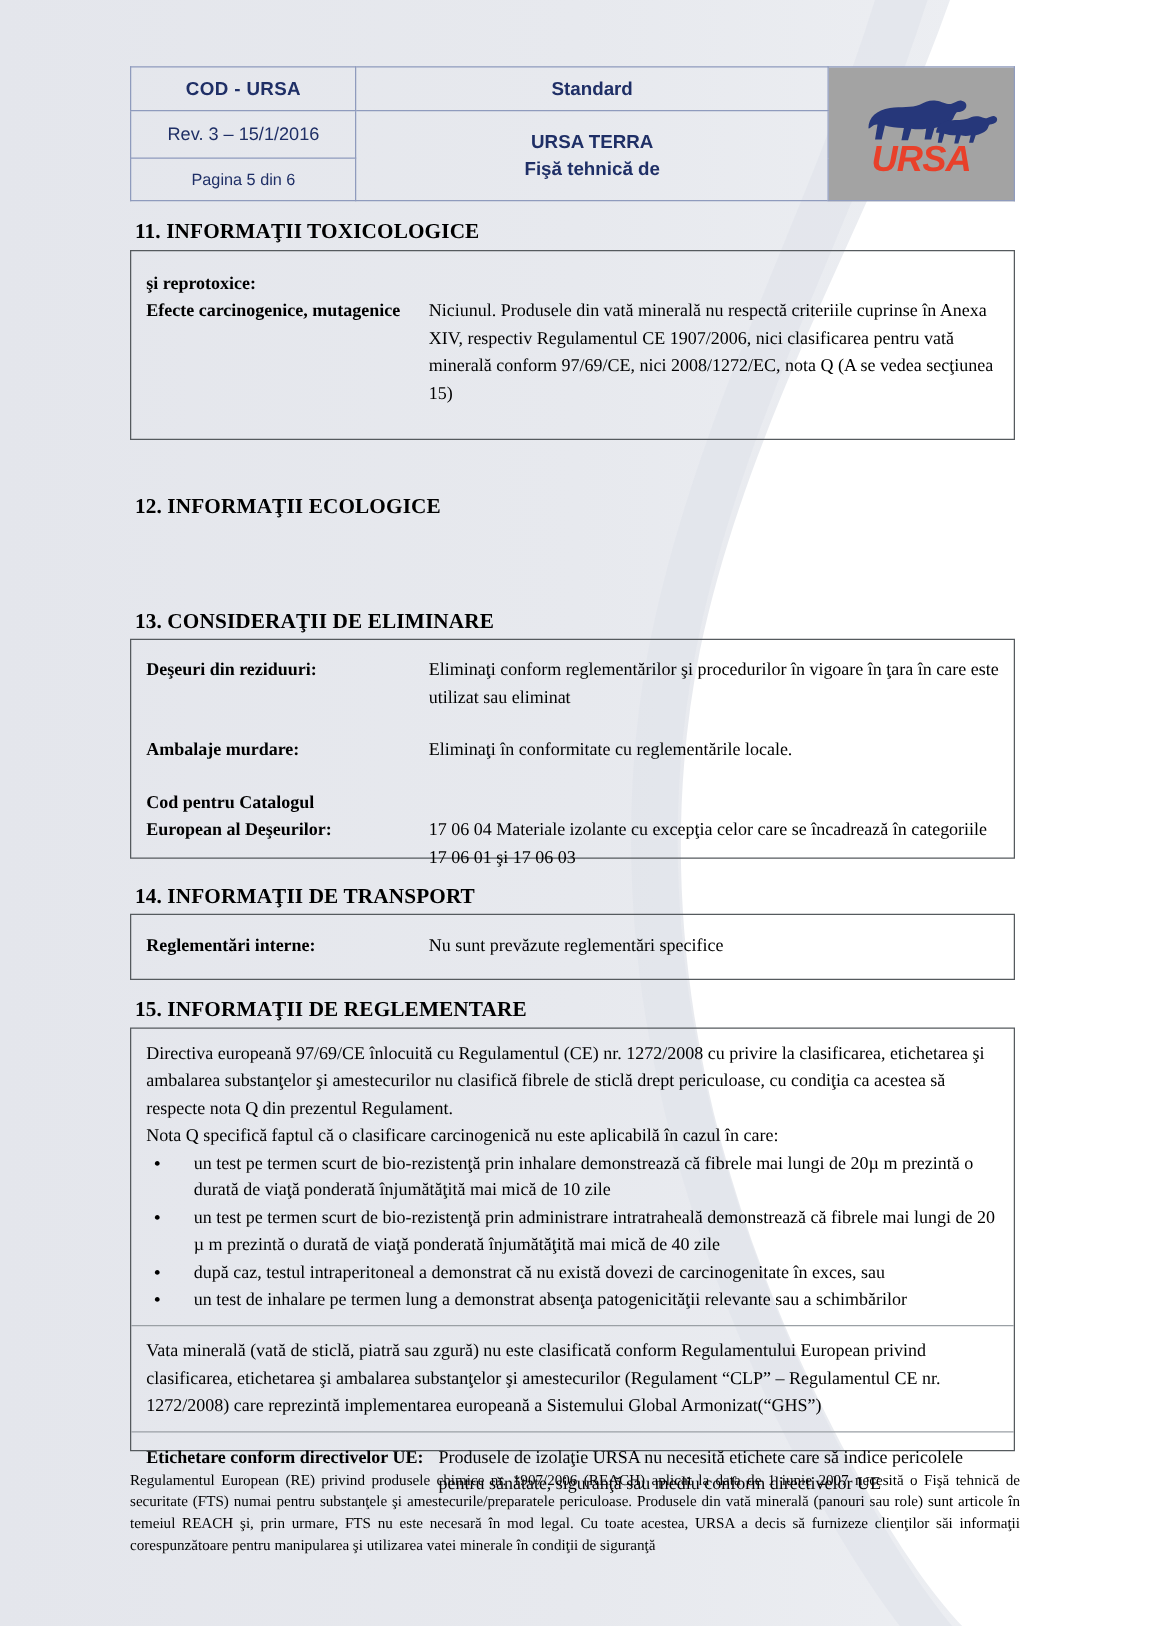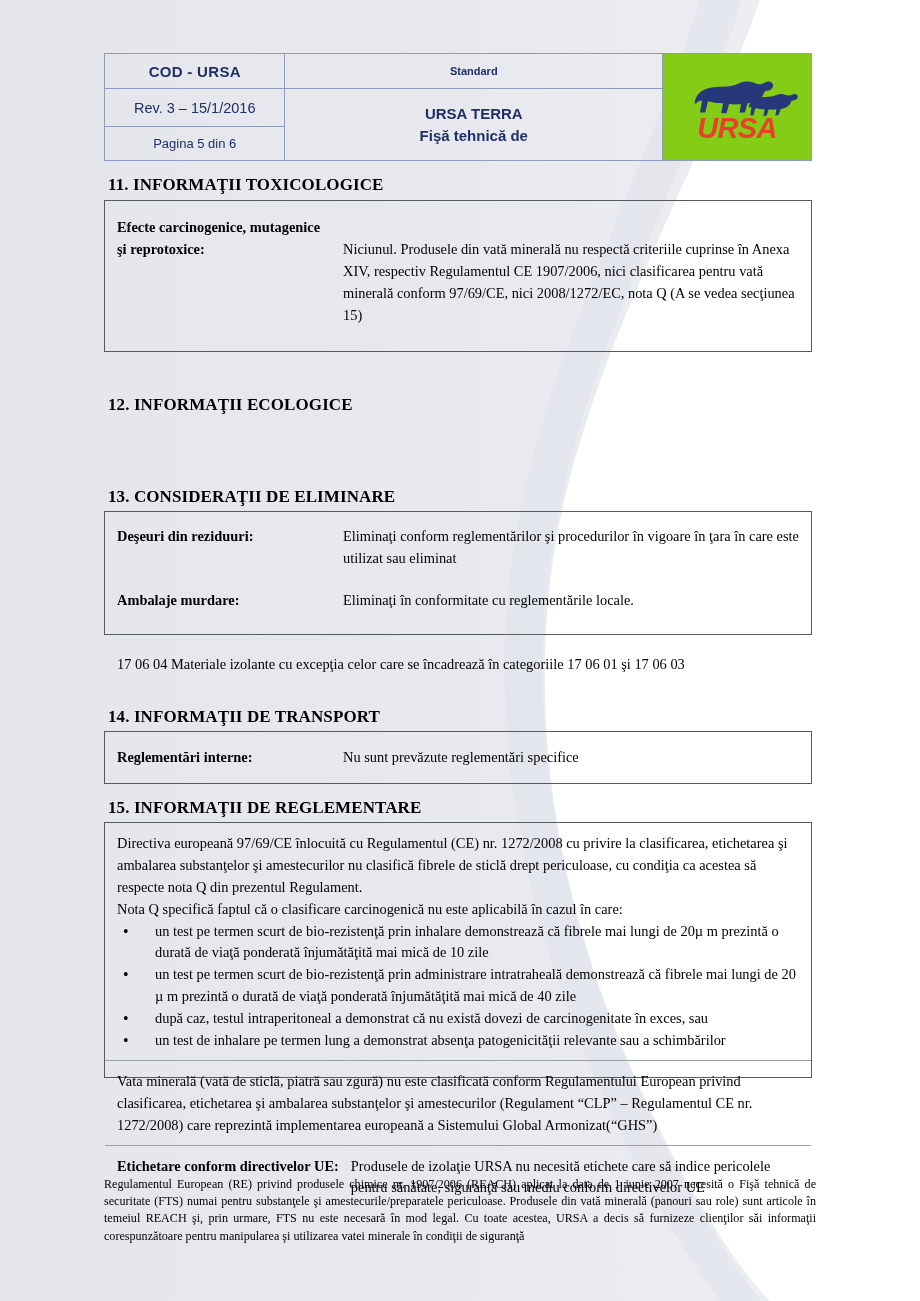--- a/index.html
+++ b/index.html
@@ -61,32 +61,32 @@
   .hdr .cell-rev {
     font-size: 14.5px;
     height: 37px;
   }
   .hdr .cell-pag {
     font-size: 13px;
     height: 33px;
   }
   .hdr .cell-std {
     font-weight: bold;
-    font-size: 11px;
+    font-size: 15px;
     height: 34px;
   }
   .hdr .cell-terra {
     height: 70px;
     font-weight: bold;
     font-size: 15px;
     line-height: 1.45;
   }
   .hdr .cell-logo {
     height: 104px;
-    background: #84cc16;
+    background: #a3a3a3;
   }
 
   .logo-wrap {
     width: 132px;
     margin: 0 auto;
     display: block;
   }
 
   
   .sec-title {
@@ -131,29 +131,29 @@
   }
 
   
   #box11 { top: 200px; height: 152px; padding: 16px 10px 10px 12px; }
   #box11 .lbl { width: 226px; }
 
   
   #box12 { top: 419px; height: 56px; padding: 18px 10px 0 12px; }
 
   
-  #box13 { top: 511px; height: 124px; padding: 14px 10px 0 12px; }
+  #box13 { top: 511px; height: 176px; padding: 14px 10px 0 12px; }
   #box13 .lbl { width: 226px; }
 
   
   #box14 { top: 731px; height: 53px; padding: 15px 10px 0 12px; }
   #box14 .lbl { width: 226px; }
 
   
-  #box15 { top: 822px; height: 256px; padding: 0; }
+  #box15 { top: 822px; height: 339px; padding: 0; }
   .blk { padding: 10px 12px 8px 12px; }
   .divider { border-top: 1px solid #9aa0a5; margin: 0; }
 
   ul.bullets { list-style: none; margin: 0; padding: 0; }
   ul.bullets li {
     position: relative;
     padding-left: 38px;
     font-size: 14.4px;
     line-height: 1.52;
   }
@@ -248,42 +248,46 @@
       <td class="cell-pag">Pagina 5 din 6</td>
     </tr>
   </tbody>
     </table>
 
   <div class="sec-title" style="left:108px; top:175px;">11.  INFORMAŢII TOXICOLOGICE</div>
 
   <div class="box" id="box11">
     <div class="row">
       <div class="lbl">
+        <div>şi reprotoxice:</div>
         <div>Efecte carcinogenice, mutagenice</div>
-        <div>şi reprotoxice:</div>
       </div>
       <div class="val" style="padding-top:22px;">Niciunul. Produsele din vată minerală nu respectă criteriile cuprinse în Anexa XIV, respectiv Regulamentul CE 1907/2006, nici clasificarea pentru vată minerală conform 97/69/CE, nici 2008/1272/EC, nota Q (A se vedea secţiunea 15)</div>
     </div>
   </div>
 
   <div class="sec-title" style="left:108px; top:395px;">12.  INFORMAŢII ECOLOGICE</div>
 
 
   <div class="sec-title" style="left:108px; top:487px;">13. CONSIDERAŢII DE ELIMINARE</div>
 
   <div class="box" id="box13">
     <div class="row" style="margin-bottom:20px;">
       <div class="lbl">Deşeuri din reziduuri:</div>
       <div class="val">Eliminaţi conform reglementărilor şi procedurilor în vigoare în ţara în care este utilizat sau eliminat</div>
     </div>
     <div class="row" style="margin-bottom:20px;">
       <div class="lbl">Ambalaje murdare:</div>
       <div class="val">Eliminaţi în conformitate cu reglementările locale.</div>
     </div>
     <div class="row">
+      <div class="lbl">
+        <div>Cod pentru Catalogul</div>
+        <div>European al Deşeurilor:</div>
+      </div>
       <div class="val" style="padding-top:22px;">17 06 04 Materiale izolante cu excepţia celor care se încadrează în categoriile 17 06 01 şi 17 06 03</div>
     </div>
   </div>
 
   <div class="sec-title" style="left:108px; top:707px;">14.  INFORMAŢII DE TRANSPORT</div>
 
   <div class="box" id="box14">
     <div class="row">
       <div class="lbl">Reglementări interne:</div>
       <div class="val">Nu sunt prevăzute reglementări specifice</div>

